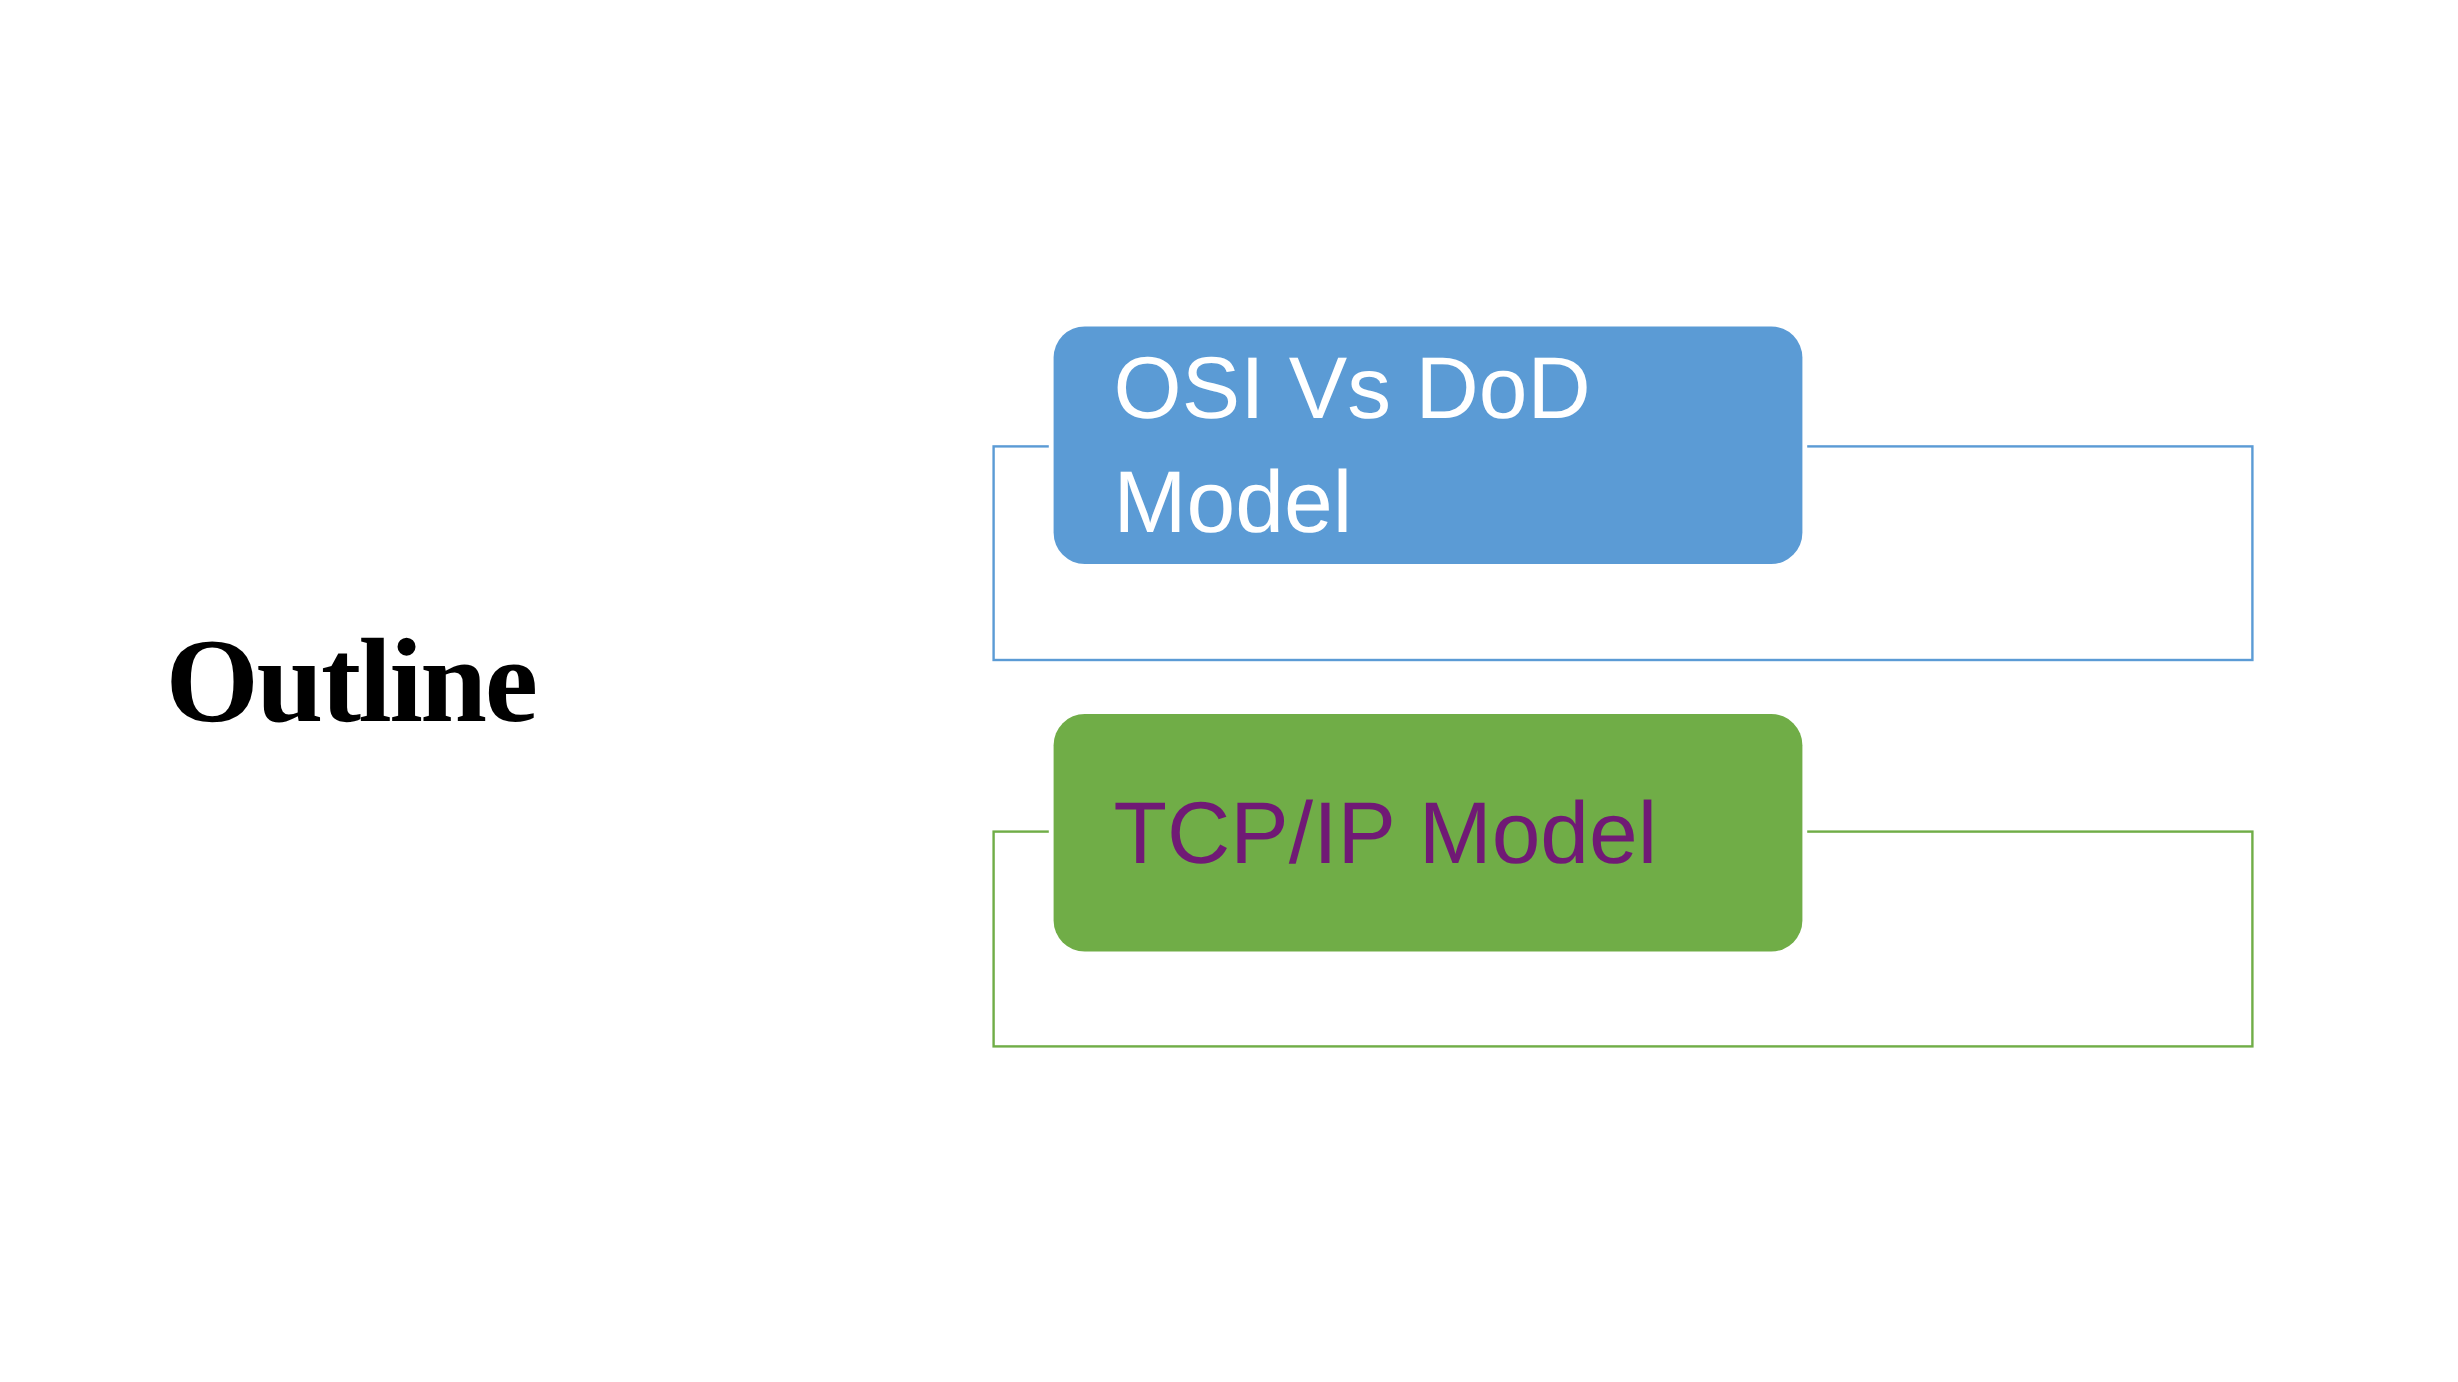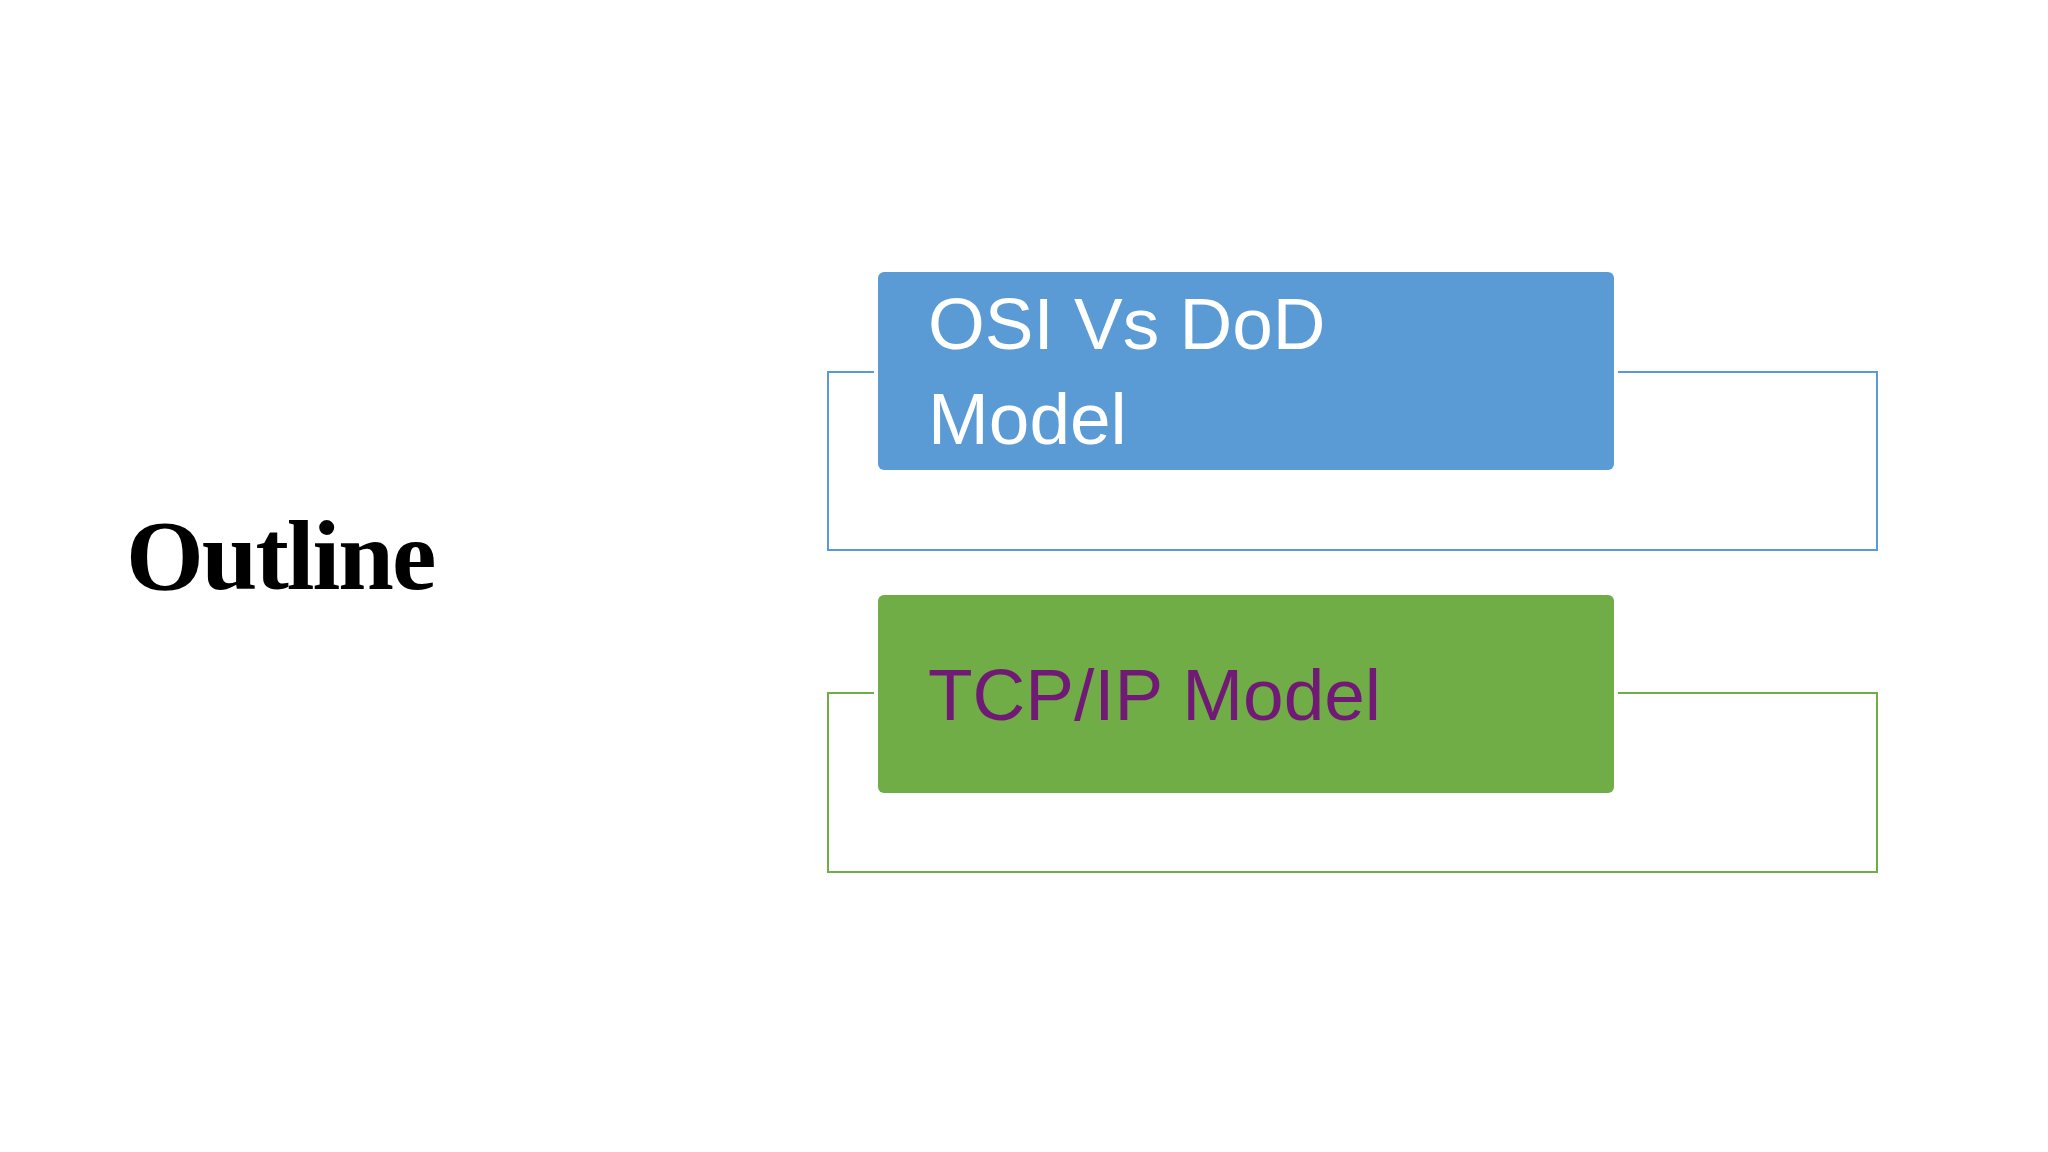--- a/index.html
+++ b/index.html
@@ -11,21 +11,21 @@
     position: relative;
     width: 2048px;
     height: 1152px;
     overflow: hidden;
     font-family: "Liberation Sans", sans-serif;
   }
   .slide-title {
     position: absolute;
     left: 122px;
     top: 502px;
-    margin: 4px;
+    margin: 16px;
     font-family: "Liberation Serif", serif;
     font-weight: 700;
     font-size: 100px;
     line-height: 1;
     letter-spacing: -2px;
   }
   .backdrop-rect {
     position: absolute;
     box-sizing: border-box;
     border: 2px solid;
@@ -39,23 +39,23 @@
   }
   .backdrop-rect.pos-2 {
     left: 827px;
     top: 692px;
     width: 1051px;
     height: 181px;
   }
   .pill {
     position: absolute;
     left: 878px;
-    width: 736px;
+    width: 624px;
     height: 198px;
-    border-radius: 6px;
+    border-radius: 26px;
     display: flex;
     align-items: center;
     
     box-shadow: 0 0 0 4px #ffffff;
   }
   .pill.pos-1 { top: 272px; }
   .pill.pos-2 { top: 595px; }
   .pill-text {
     font-size: 73px;
     line-height: 95px;

